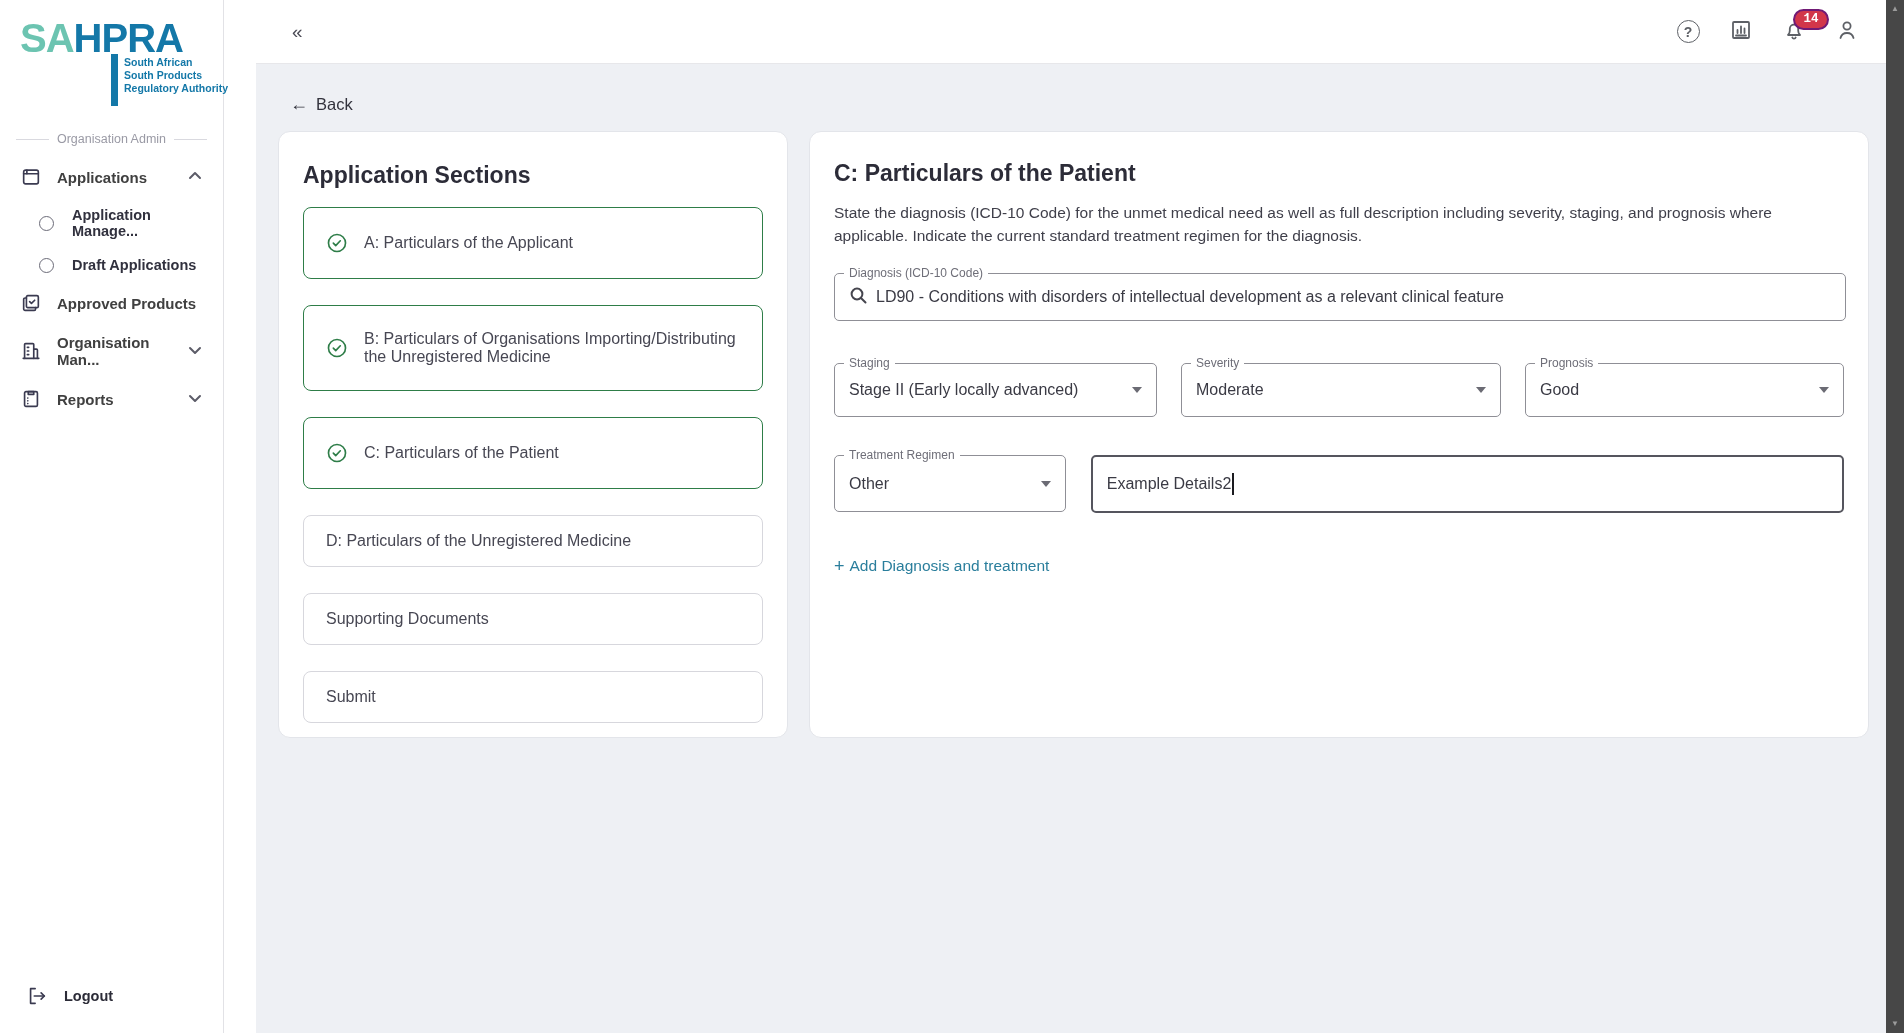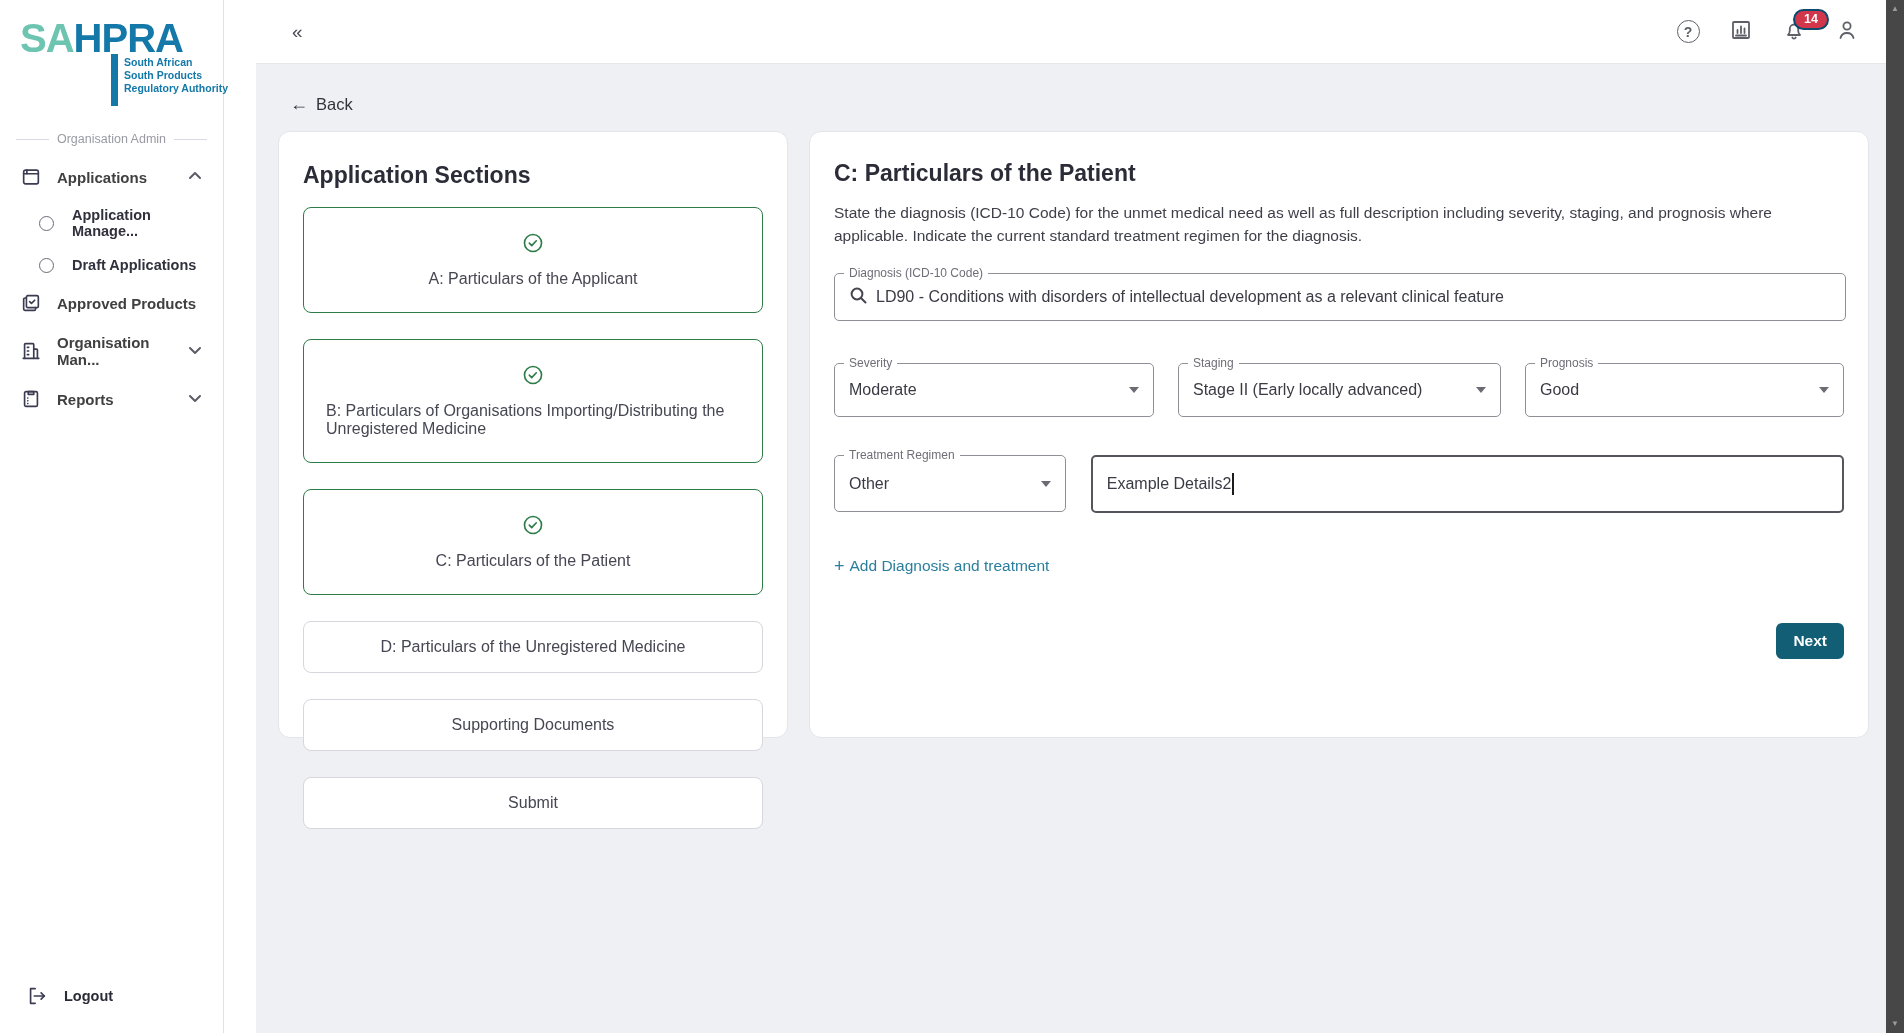--- a/index.html
+++ b/index.html
@@ -27,34 +27,34 @@
   .chev svg { width:16px; height:16px; stroke:#5c5c68; stroke-width:2; fill:none; stroke-linecap:round; stroke-linejoin:round; }
   .logout { position:absolute; left:0; bottom:14px; width:100%; display:flex; align-items:center; gap:16px; padding:12px 26px; font-size:14.5px; color:#2c2c38; font-weight:600; cursor:pointer; }
 
   
   .topbar { position:absolute; left:256px; top:0; width:1630px; height:64px; background:#fff; border-bottom:1px solid #e7e7ea; display:flex; align-items:center; padding:0 26px 0 36px; z-index:1; }
   .collapse-btn { font-size:19px; color:#4a4a55; cursor:pointer; }
   .topbar-right { margin-left:auto; display:flex; align-items:center; gap:27px; }
   .tb-icon { position:relative; width:26px; height:26px; display:flex; align-items:center; justify-content:center; color:#5d6066; cursor:pointer; }
   .tb-icon svg { width:24px; height:24px; stroke:#5d6066; stroke-width:1.8; fill:none; stroke-linecap:round; stroke-linejoin:round; }
   .help-circle { width:23px; height:23px; border:1.8px solid #5d6066; border-radius:50%; display:flex; align-items:center; justify-content:center; font-size:14px; font-weight:bold; color:#5d6066; }
-  .badge { position:absolute; left:12px; top:-10px; min-width:36px; height:21px; background:#d2364a; color:#fff; border-radius:11px; font-size:12.5px; font-weight:bold; display:flex; align-items:center; justify-content:center; padding:0 8px; border:2px solid #0c4a6e; }
+  .badge { position:absolute; left:12px; top:-10px; min-width:36px; height:21px; background:#d2364a; color:#fff; border-radius:11px; font-size:12.5px; font-weight:bold; display:flex; align-items:center; justify-content:center; padding:0 8px; border:2px solid #701a75;font-family:Liberation Mono, monospace; }
 
   
   .content { position:absolute; left:256px; top:64px; width:1630px; height:969px; background:#eef0f4; }
   .back-row { display:flex; align-items:center; gap:8px; margin:30px 0 0 34px; font-size:16.5px; color:#33333d; cursor:pointer; width:90px; }
   .back-arrow { font-size:18px; }
 
   .card { position:absolute; background:#fff; border:1px solid #e3e5ea; border-radius:12px; }
   .card-left { left:22px; top:67px; width:510px; height:607px; padding:24px; }
   .card-right { left:553px; top:67px; width:1060px; height:607px; padding:24px; }
 
   .panel-title { font-size:23px; font-weight:600; color:#2c2c38; margin:6px 0 18px 0; }
 
-  .sec-box { display:flex; align-items:center; gap:16px; border-radius:8px; margin-bottom:26px; padding:16px 22px; border:1px solid #d7d7dd; font-size:16px; color:#474753; cursor:pointer; background:#fff;flex-direction:column; }
+  .sec-box { display:flex; align-items:center; gap:16px; border-radius:8px; margin-bottom:26px; padding:16px 22px; border:1px solid #d7d7dd; font-size:16px; color:#474753; cursor:pointer; background:#fff; }
   .sec-box.done { border:1px solid #2e7d48; padding:24px 22px; }
   .check-icon { width:22px; height:22px; flex:none; }
   .check-icon svg { width:22px; height:22px; stroke:#2e7d48; stroke-width:1.8; fill:none; stroke-linecap:round; stroke-linejoin:round; }
 
   .form-title { font-size:23px; font-weight:600; color:#2c2c38; margin:4px 0 14px 0; }
   .form-desc { font-size:15.5px; line-height:23px; color:#3f3f4a; max-width:1000px; margin-bottom:26px; }
 
   .mfield { position:relative; border:1px solid #8f8f96; border-radius:5px; background:#fff; display:flex; align-items:center; padding:0 14px; }
   .flabel { position:absolute; top:-8px; left:9px; font-size:12px; color:#6e6e78; background:#fff; padding:0 5px; line-height:14px; white-space:nowrap; }
   .fvalue { font-size:16px; color:#3a3a44; white-space:nowrap; overflow:hidden; }
@@ -267,28 +267,28 @@
         <span class="search-icon">
           <svg viewBox="0 0 19 19">
               <circle cx="8" cy="8" r="5.4"></circle>
               <path d="M12.2 12.2L16.5 16.5"></path>
             </svg>
         </span>
         <span class="fvalue">LD90 - Conditions with disorders of intellectual development as a relevant clinical feature</span>
       </div>
 
       <div class="row2">
+        <div class="mfield sel-staging">
+          <span class="flabel">Staging</span>
+          <span class="fvalue">Stage II (Early locally advanced)</span>
+          <span class="caret-down"></span>
+        </div>
         <div class="mfield sel-severity">
           <span class="flabel">Severity</span>
           <span class="fvalue">Moderate</span>
-          <span class="caret-down"></span>
-        </div>
-        <div class="mfield sel-staging">
-          <span class="flabel">Staging</span>
-          <span class="fvalue">Stage II (Early locally advanced)</span>
           <span class="caret-down"></span>
         </div>
         <div class="mfield sel-prognosis">
           <span class="flabel">Prognosis</span>
           <span class="fvalue">Good</span>
           <span class="caret-down"></span>
         </div>
       </div>
 
       <div class="row3">
@@ -301,23 +301,20 @@
           <span class="fvalue">Example Details2</span>
           <span class="text-caret"></span>
         </div>
       </div>
 
       <div class="add-link">
         <span class="plus-glyph">+</span>
         <span>Add Diagnosis and treatment</span>
       </div>
 
-      <div class="next-row">
-        <button class="next-btn">Next</button>
-      </div>
     </div>
   </div>
 
   <div class="scrollbar">
     <span class="sb-arrow">▲</span>
     <span class="sb-arrow">▼</span>
   </div>
 
 </div>
 

